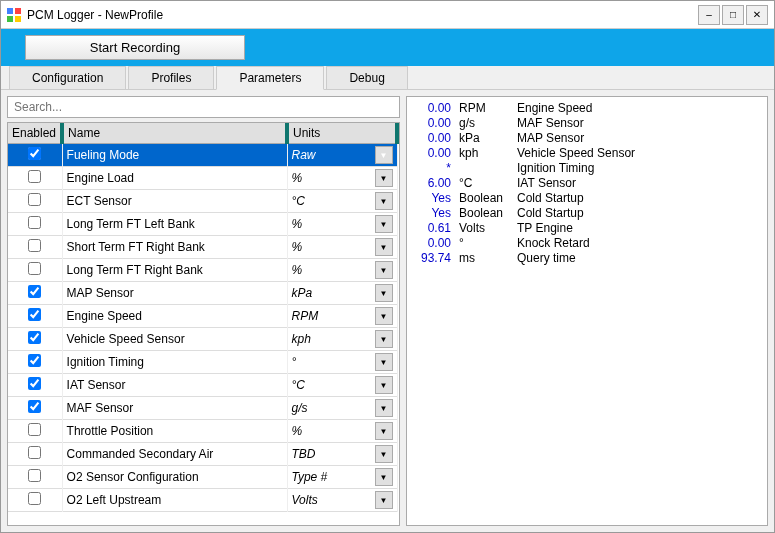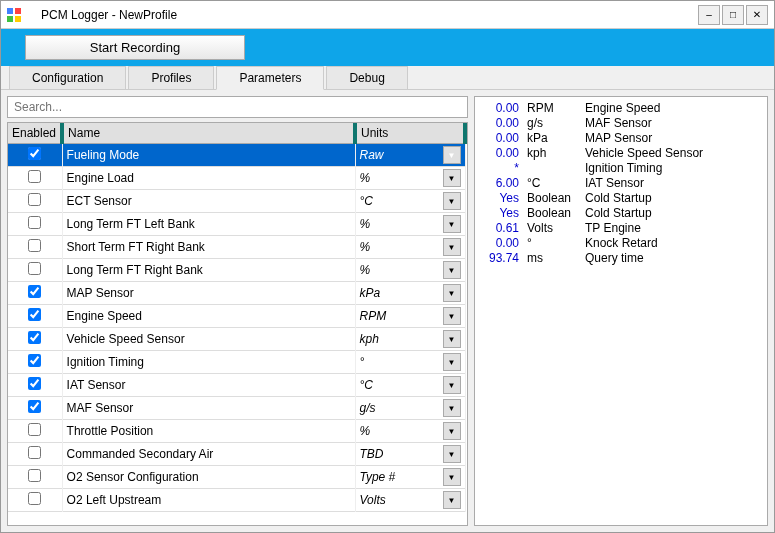--- a/index.html
+++ b/index.html
@@ -24,21 +24,21 @@
       display: flex;
       align-items: center;
       justify-content: space-between;
       padding: 4px 6px;
       border-bottom: 1px solid #ccc;
       height: 28px;
     }
     .title-bar-left {
       display: flex;
       align-items: center;
-      gap: 20px;
+      gap: 6px;
     }
     .title-text {
       font-size: 12px;
       color: #000;
     }
     .title-buttons {
       display: flex;
       gap: 2px;
     }
     .title-btn {
@@ -145,21 +145,21 @@
     }
     .params-table tbody tr.selected td { color: white; }
 
     .params-table tbody td {
       padding: 2px 4px;
       font-size: 12px;
       border-right: 1px solid #eee;
     }
 
     .right-panel {
-      width: 294px;
+      width: 362px;
       border: 1px solid #aaa;
       background: #fff;
       padding: 4px;
       overflow-y: auto;
     }
 
     .data-row {
       display: flex;
       gap: 8px;
       align-items: baseline;

